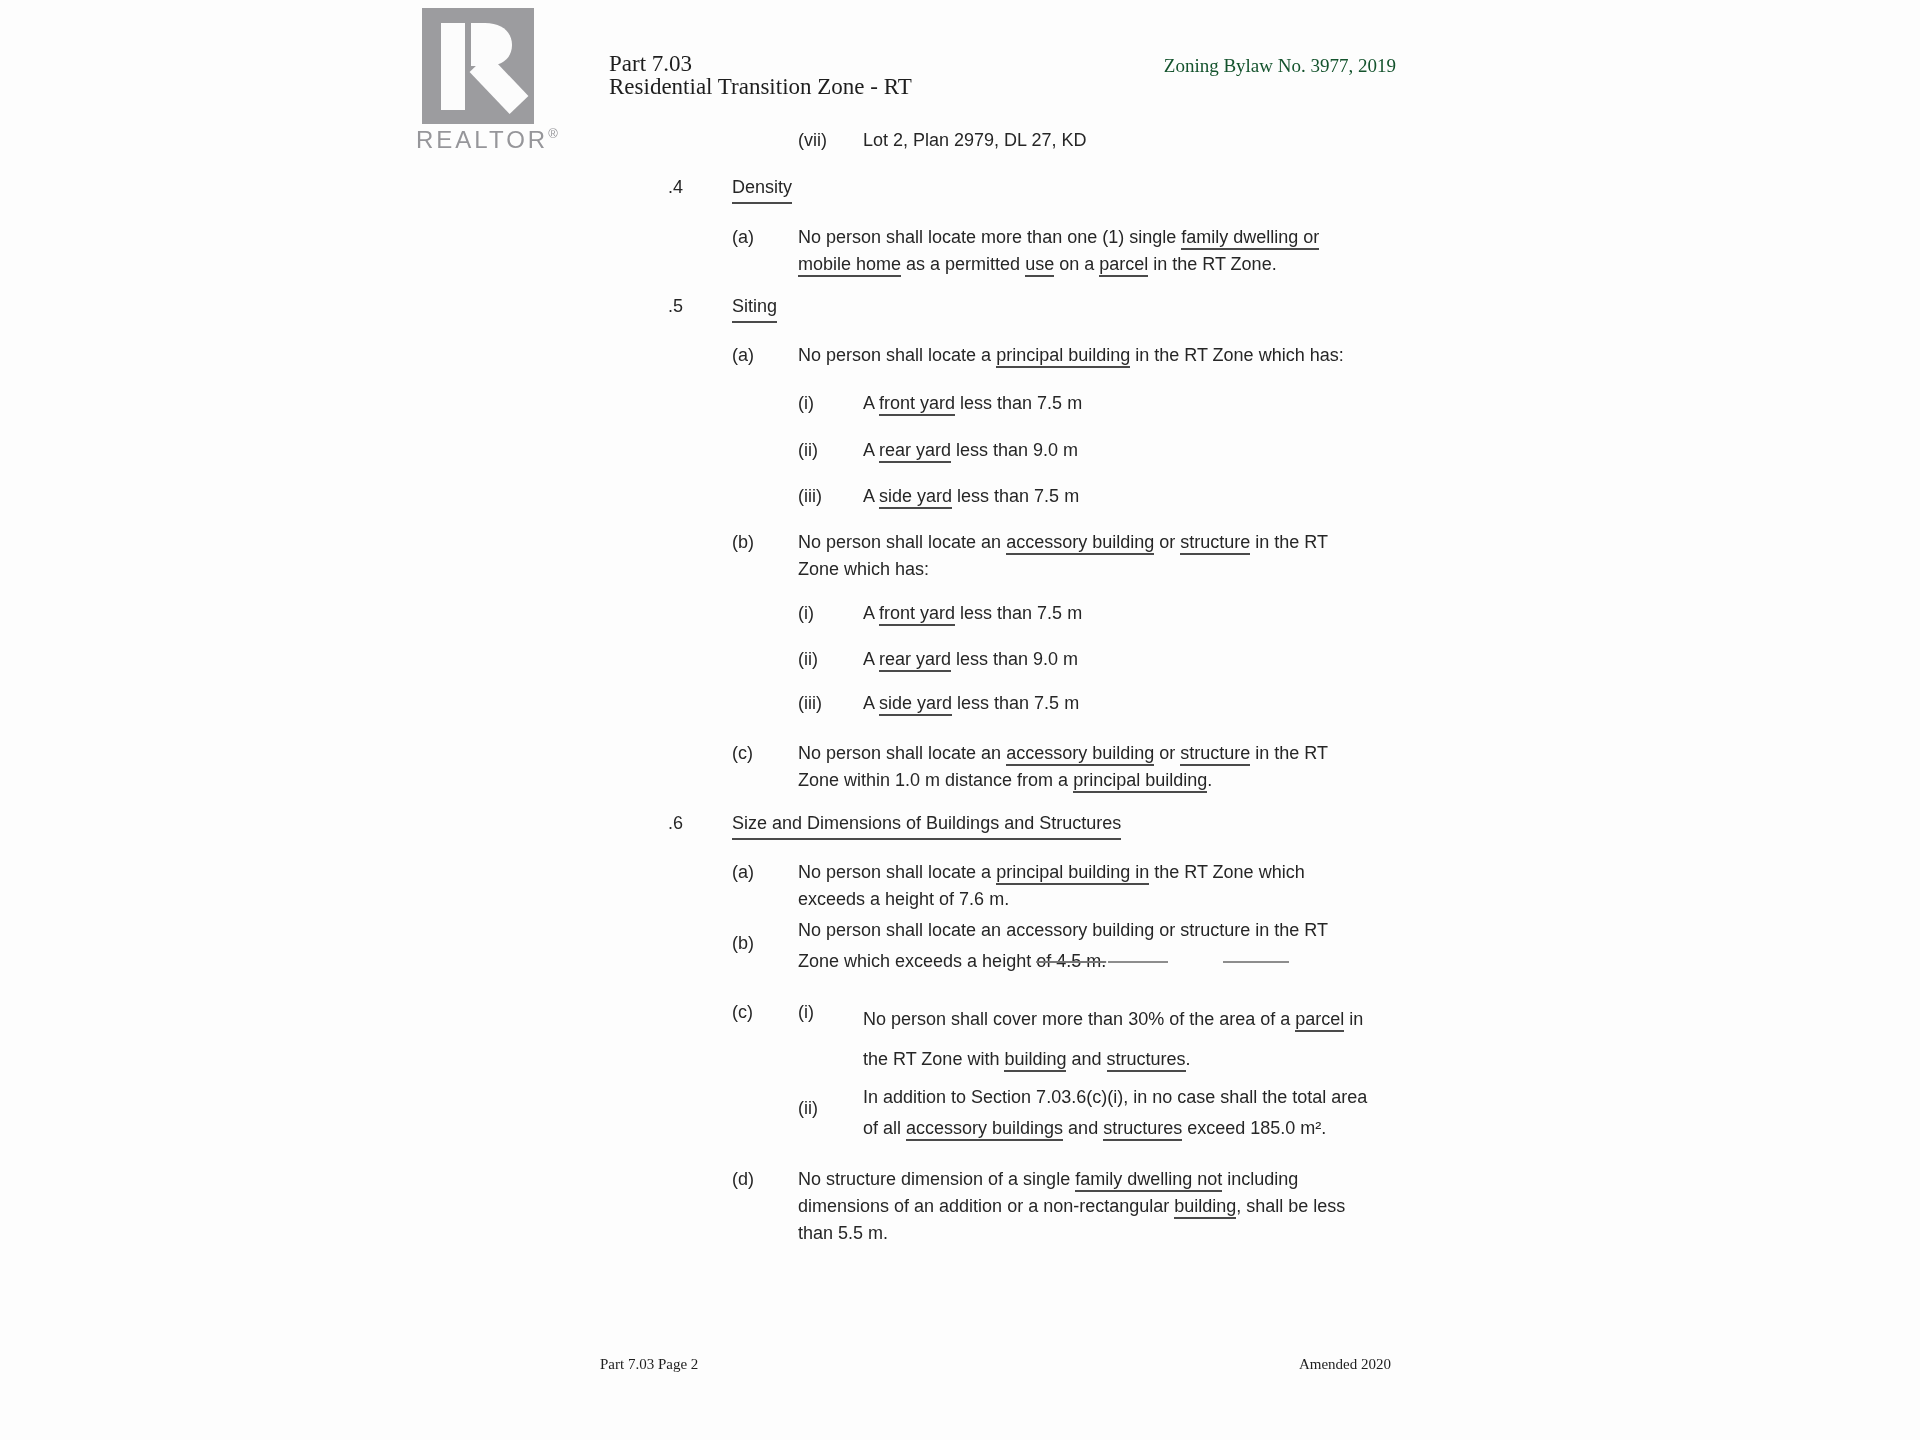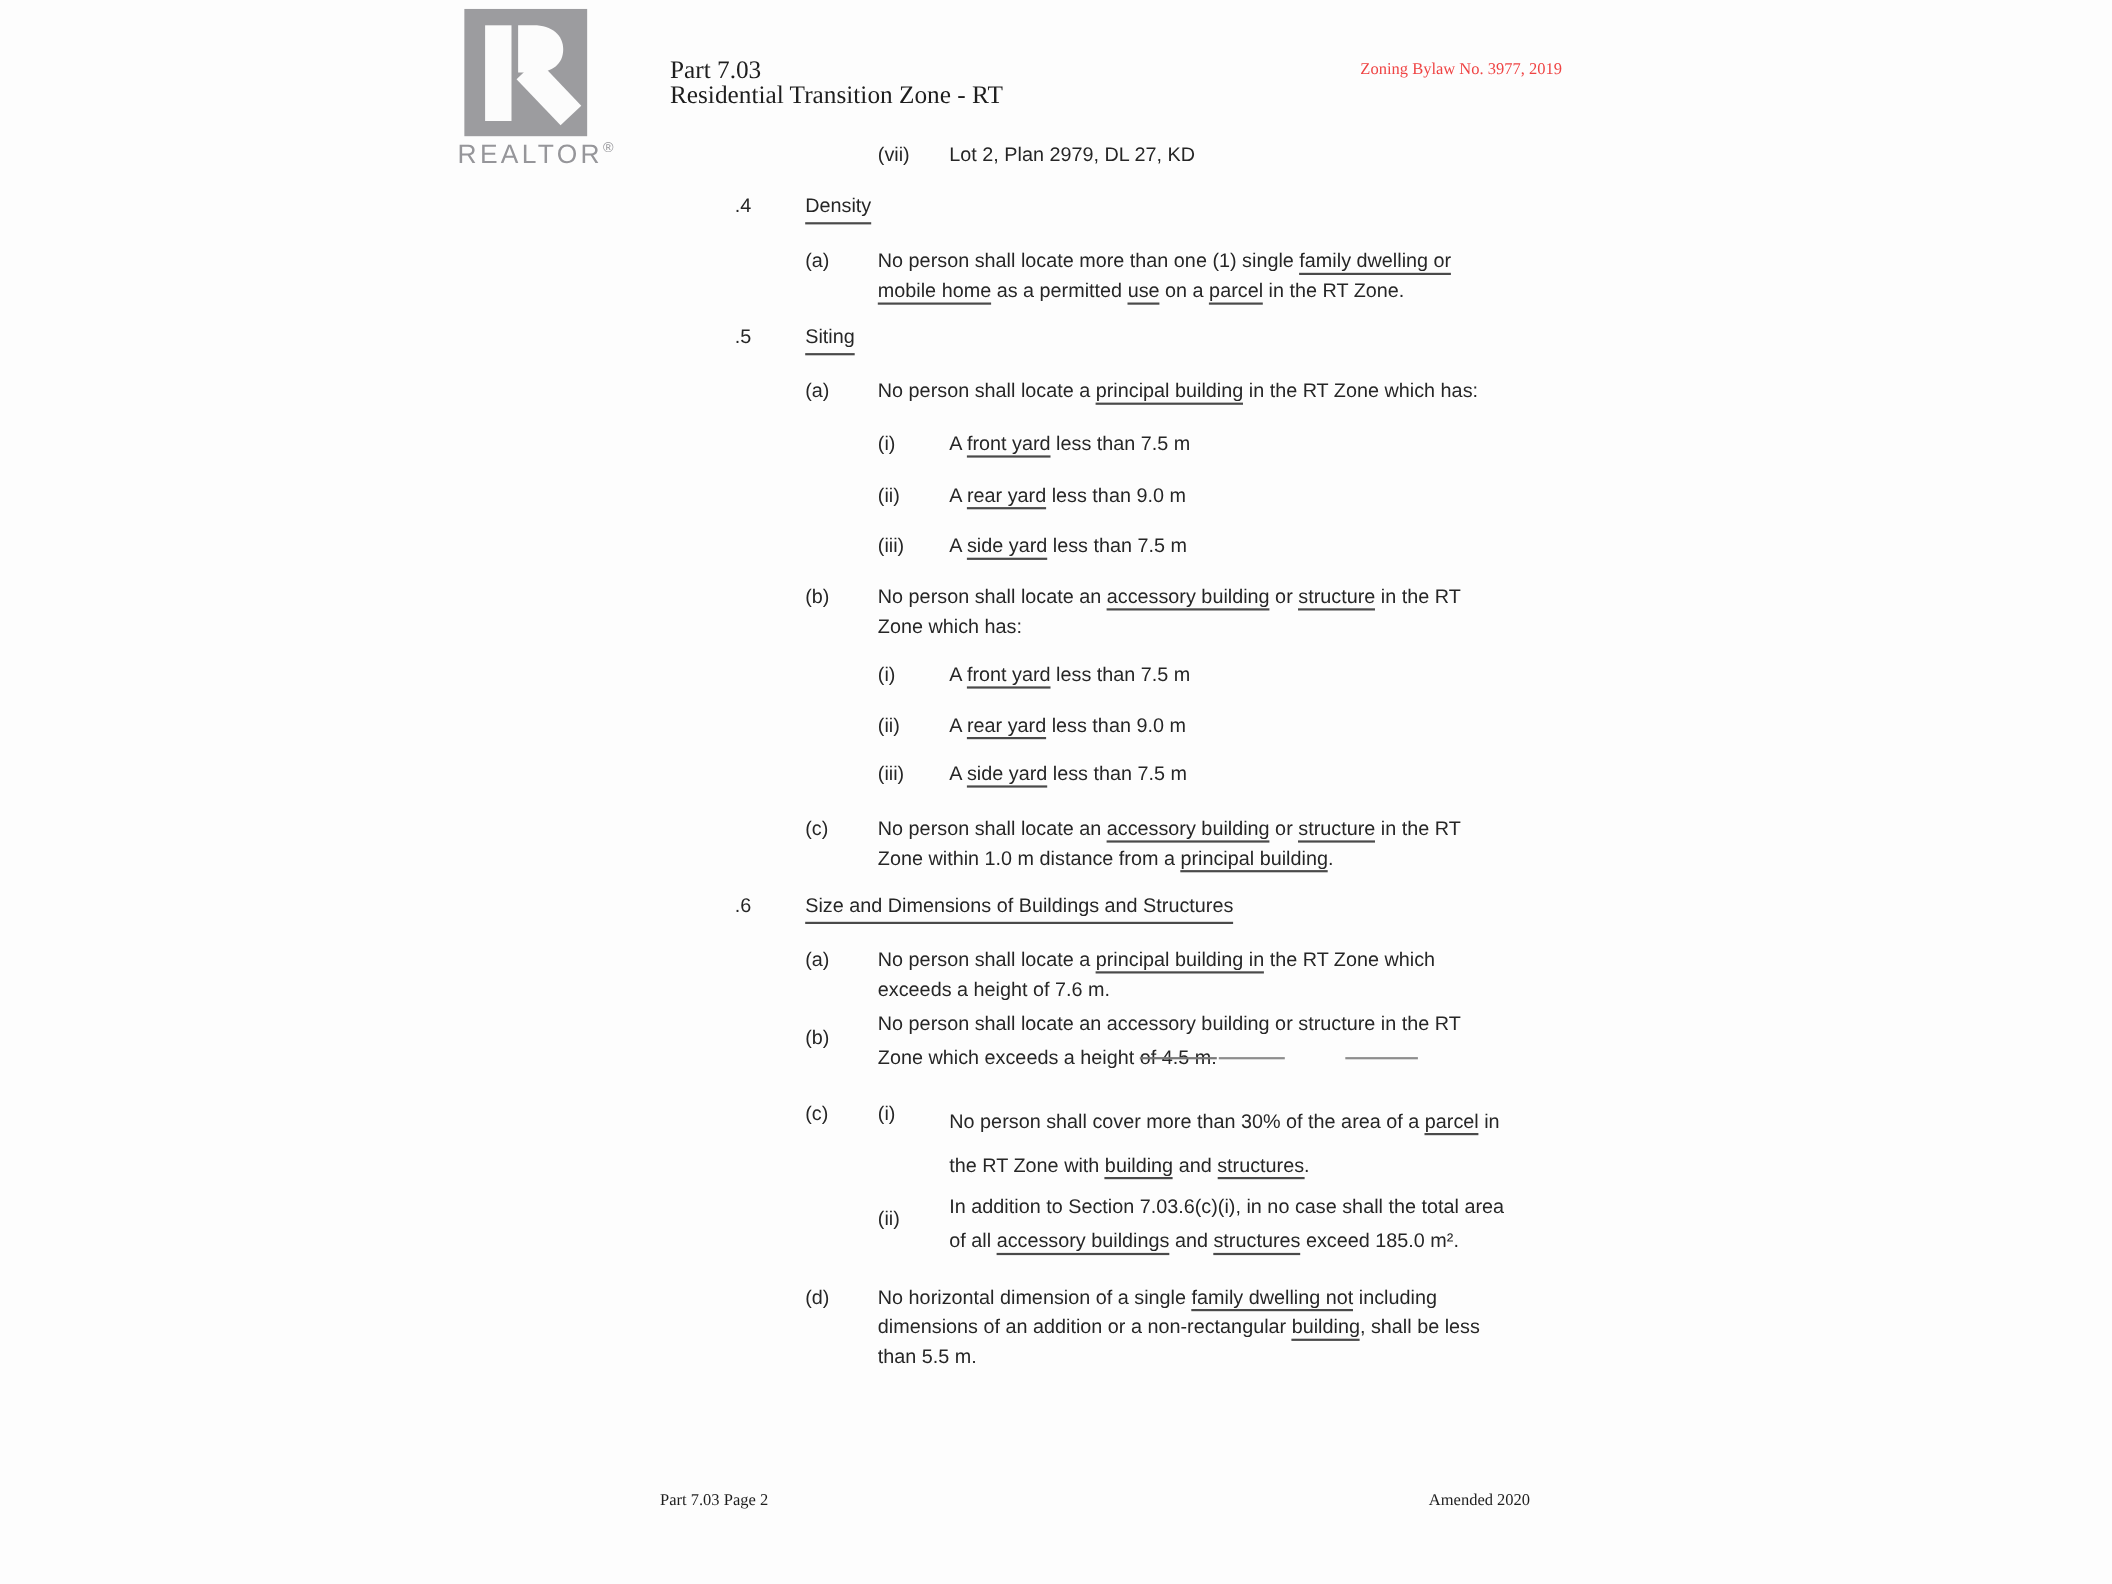--- a/index.html
+++ b/index.html
@@ -26,23 +26,23 @@
   }
   .logo-text .reg { font-size: 13px; vertical-align: 10px; letter-spacing: 0; }
 
   
   .hdr-left {
     position: absolute; left: 609px; top: 52px;
     font-family: "Liberation Serif", serif;
     font-size: 23px; line-height: 23px; color: #1e1e1e;
   }
   .hdr-right {
-    position: absolute; right: 500px; top: 55px;
+    position: absolute; right: 524px; top: 55px;
     font-family: "Liberation Serif", serif;
-    font-size: 15px; color: #ef4444;
+    font-size: 19px; color: #14532d;
   }
   .foot {
     position: absolute; top: 1356px;
     font-family: "Liberation Serif", serif;
     font-size: 15px; color: #1e1e1e;
   }
   .foot-left  { left: 600px; }
   .foot-right { right: 529px; }
 
   
@@ -179,21 +179,21 @@
       </div>
       <div class="row" style="margin-top: 3px;">
         <span class="spacer" style="width: 130px;"></span>
         <span class="col lab2" style="margin-top: 13px;">(ii)</span>
         <div class="text" style="line-height: 31px;"><span>In addition to Section 7.03.6(c)(i), in no case shall the total area
 of all </span><span class="u">accessory buildings</span><span> and </span><span class="u">structures</span><span> exceed 185.0 m².</span></div>
       </div>
       <div class="row" style="margin-top: 22px;">
         <span class="spacer" style="width: 64px;"></span>
         <span class="col lab1">(d)</span>
-        <div class="text"><span>No horizontal dimension of a single </span><span class="u">family dwelling not</span><span> including
+        <div class="text"><span>No structure dimension of a single </span><span class="u">family dwelling not</span><span> including
 dimensions of an addition or a non-rectangular </span><span class="u">building</span><span>, shall be less
 than 5.5 m.</span></div>
       </div>
     </div>
 
   <div class="foot foot-left">Part 7.03 Page 2</div>
   <div class="foot foot-right">Amended 2020</div>
 
 </div>
 

